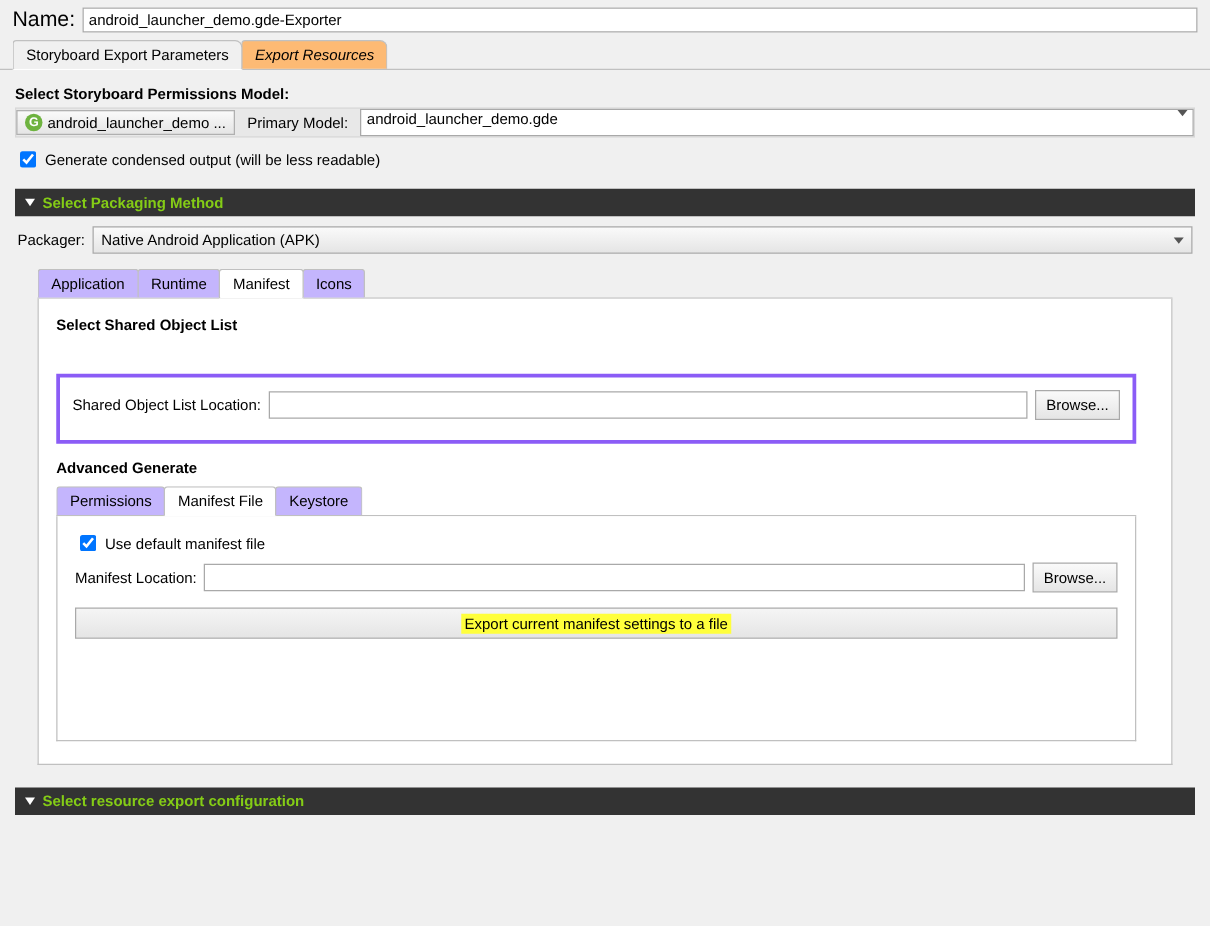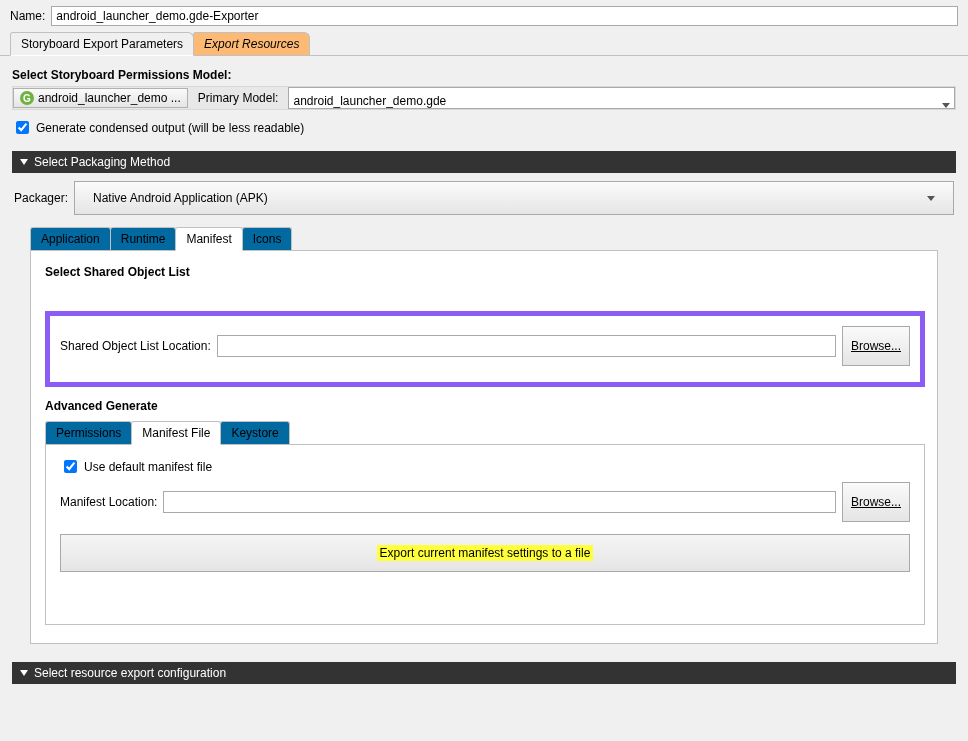--- a/index.html
+++ b/index.html
@@ -1,51 +1,51 @@
 <!DOCTYPE html>
 <html><head>
 <meta charset="utf-8">
 <style>
 * { box-sizing: border-box; font-family: "Segoe UI", Tahoma, sans-serif; font-size: 12px; }
 body { margin: 0; background: #f0f0f0; width: 968px; height: 741px; overflow: hidden; }
 .top-row { display: flex; align-items: center; padding: 6px 10px; gap: 6px; }
-.top-row label { font-size: 12px; }
+.top-row label { font-size: 17px; }
 .top-row input { flex: 1; height: 20px; border: 1px solid #a9a9a9; padding: 0 4px; background: #fff; }
 .tabs-main { display: flex; padding: 0 10px; border-bottom: 1px solid #c0c0c0; }
 .tab-main { padding: 4px 10px; border: 1px solid #c0c0c0; border-bottom: none; border-top-left-radius: 3px; border-top-right-radius: 6px; margin-right: -1px; background: #f0f0f0; cursor: pointer; position: relative; }
 .tab-main.active { background: #fff; border-bottom: 1px solid #fff; margin-bottom: -1px; z-index: 1; background: #f0f0f0; }
 .tab-main.inactive { background: #fdba74; font-style: italic; }
 .content { padding: 8px 12px; }
 .section-title { font-weight: bold; margin: 4px 0; }
 .model-row { display: flex; align-items: center; gap: 4px; border: 1px solid #d8d8d8; background: #e8e8e8; padding: 0; }
 .model-btn { display: flex; align-items: center; gap: 4px; padding: 2px 6px; border: 1px solid #b0b0b0; background: linear-gradient(#fafafa,#e5e5e5); cursor: pointer; }
 .model-btn .icon-circle { width: 14px; height: 14px; border-radius: 50%; background: #6eb33f; display: inline-flex; align-items: center; justify-content: center; color: #fff; font-size: 10px; font-weight: bold; }
 .primary-label { padding: 0 6px; }
-.primary-dd { flex: 1; height: 22px; border: 1px solid #a9a9a9; background: #fff; padding: 0 4px; display: flex; align-items: flex-end; justify-content: space-between; cursor: pointer; }
+.primary-dd { flex: 1; height: 22px; border: 1px solid #a9a9a9; background: #fff; padding: 0 4px; display: flex; align-items: flex-start; justify-content: space-between; cursor: pointer; }
 .chev { width: 0; height: 0; border-left: 4px solid transparent; border-right: 4px solid transparent; border-top: 5px solid #555; }
 .checkbox-row { display: flex; align-items: center; gap: 4px; margin: 2px 0; }
 .checkbox-row input { width: 13px; height: 13px; }
 .radio-row { display: flex; align-items: center; gap: 4px; }
 .radio-row input { width: 13px; height: 13px; }
-.dark-bar { background: #333333; color: #ffffff; padding: 4px 8px; font-weight: normal; display: flex; align-items: center; gap: 6px; margin: 6px 0 0 0; }
+.dark-bar { background: #333333; color: #84cc16; padding: 4px 8px; font-weight: bold; display: flex; align-items: center; gap: 6px; margin: 6px 0 0 0; }
 .dark-bar .tri { width: 0; height: 0; border-left: 4px solid transparent; border-right: 4px solid transparent; border-top: 6px solid #fff; }
 .packager-row { display: flex; align-items: center; gap: 6px; padding: 8px 2px; }
-.packager-dd { flex: 1; height: 34px; border: 1px solid #a9a9a9; background: linear-gradient(#fafafa,#e5e5e5); padding: 0 18px; display: flex; align-items: center; justify-content: space-between; cursor: pointer; }
+.packager-dd { flex: 1; height: 22px; border: 1px solid #a9a9a9; background: linear-gradient(#fafafa,#e5e5e5); padding: 0 6px; display: flex; align-items: center; justify-content: space-between; cursor: pointer; }
 .inner-tabs-wrap { padding: 4px 18px; }
 .inner-tabs { display: flex; border-bottom: 1px solid #c0c0c0; }
-.inner-tab { padding: 4px 10px; border: 1px solid #c0c0c0; border-bottom: none; border-top-left-radius: 3px; border-top-right-radius: 3px; margin-right: -1px; background: #0369a1; cursor: pointer; }
+.inner-tab { padding: 4px 10px; border: 1px solid #c0c0c0; border-bottom: none; border-top-left-radius: 3px; border-top-right-radius: 3px; margin-right: -1px; background: #c4b5fd; cursor: pointer; }
 .inner-tab.active { background: #fff; position: relative; z-index: 1; margin-bottom: -1px; border-bottom: 1px solid #fff; }
-.inner-panel { background: #fff; border: 1px solid #c0c0c0; border-top: none; padding: 10px 12px 18px 14px; }
+.inner-panel { background: #fff; border: 1px solid #c0c0c0; border-top: none; padding: 10px 28px 18px 14px; }
 .panel-subtitle { font-weight: bold; margin: 4px 0 8px 0; }
 .field-row { display: flex; align-items: center; gap: 6px; margin-bottom: 6px; }
 .field-row input.text { flex: 1; height: 22px; border: 1px solid #a9a9a9; padding: 0 4px; background: #fff; }
-.browse-btn { height: 40px; padding: 0 8px; border: 1px solid #a9a9a9; background: linear-gradient(#fafafa,#e5e5e5); cursor: pointer; text-decoration: underline; }
+.browse-btn { height: 24px; padding: 0 8px; border: 1px solid #a9a9a9; background: linear-gradient(#fafafa,#e5e5e5); cursor: pointer; }
 .adv-tabs { display: flex; border-bottom: 1px solid #c0c0c0; margin-top: 4px; }
 .adv-panel { border: 1px solid #c0c0c0; border-top: none; background: #fff; padding: 10px 14px; min-height: 180px; }
-.export-btn { width: 100%; height: 38px; border: 1px solid #a9a9a9; background: linear-gradient(#f5f5f5,#e5e5e5); cursor: pointer; margin-top: 6px; position: relative; }
+.export-btn { width: 100%; height: 25px; border: 1px solid #a9a9a9; background: linear-gradient(#f5f5f5,#e5e5e5); cursor: pointer; margin-top: 6px; position: relative; }
 .highlight { background: #ffff3c; padding: 1px 3px; }
 .resource-row { display: flex; align-items: center; gap: 6px; padding: 6px 2px; }
 .sep-space { height: 6px; }
 </style>
 </head>
 <body>
 
 <div class="top-row">
   <label>Name:</label>
   <input type="text" value="android_launcher_demo.gde-Exporter" style="">
@@ -95,21 +95,21 @@
 
   <div class="inner-tabs-wrap">
     <div class="inner-tabs">
       <div class="inner-tab">Application</div>
       <div class="inner-tab">Runtime</div>
       <div class="inner-tab active">Manifest</div>
       <div class="inner-tab">Icons</div>
     </div>
     <div class="inner-panel">
       <div class="panel-subtitle">Select Shared Object List</div>
-      <div style="border:5px solid #8b5cf6; padding:10px;margin-top:32px;">
+      <div style="border:3px solid #8b5cf6; padding:10px;margin-top:32px;">
         <div class="field-row">
           <span>Shared Object List Location:</span>
           <input class="text" type="text" value="" style="">
           <button class="browse-btn">Browse...</button>
         </div>
       </div>
 
       <div class="panel-subtitle" style="margin-top:12px">Advanced Generate</div>
 
       <div class="adv-tabs">

